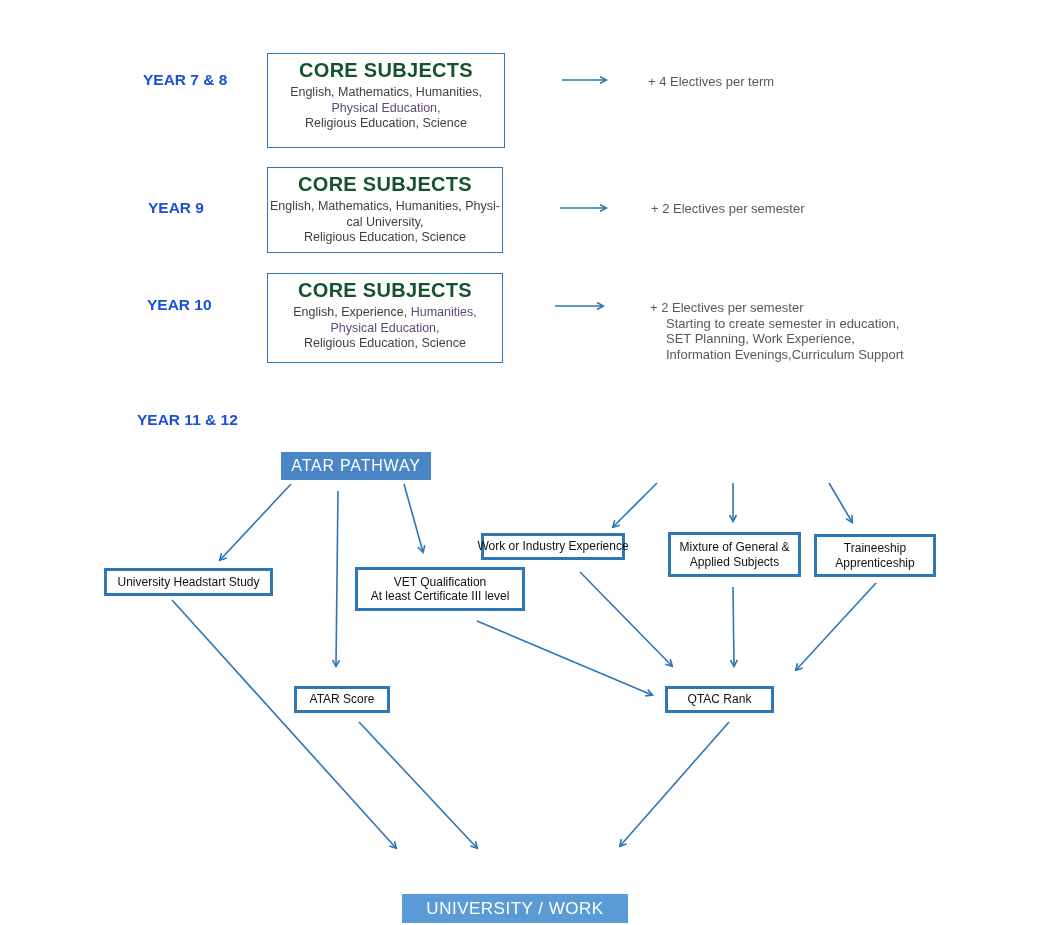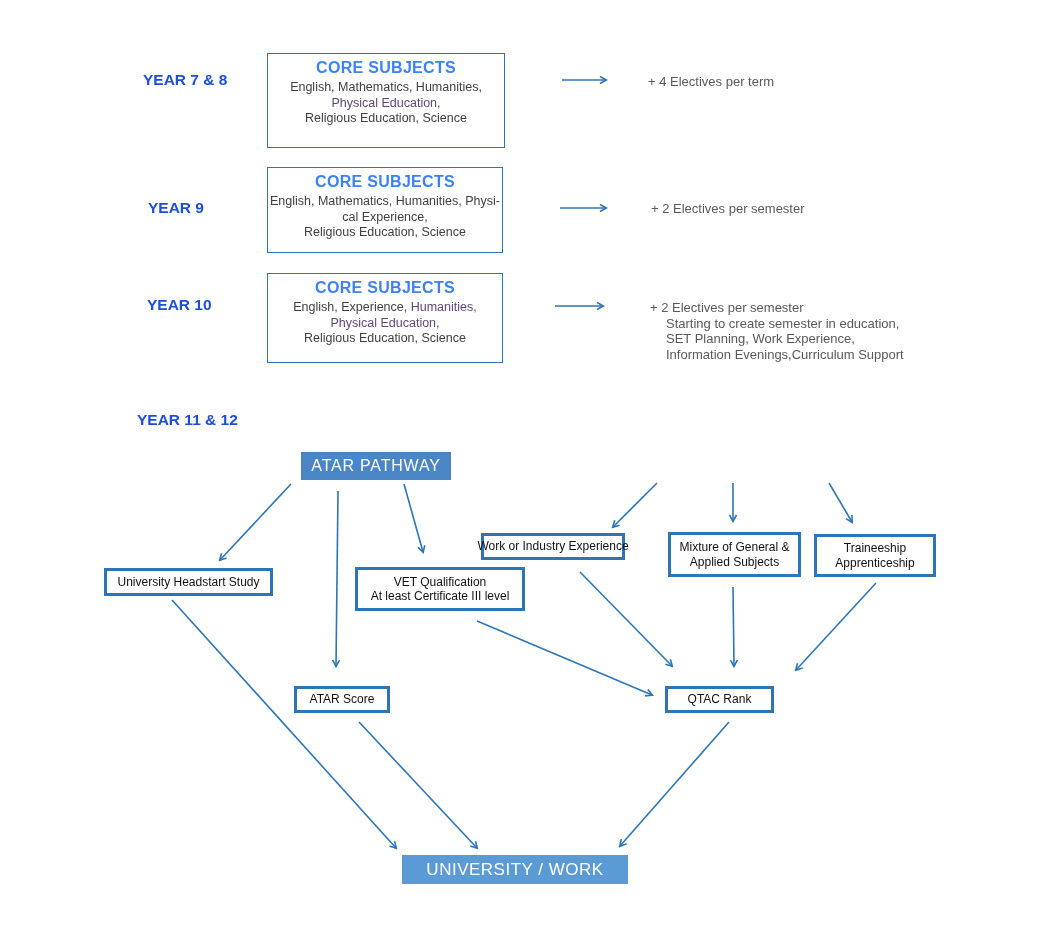--- a/index.html
+++ b/index.html
@@ -9,37 +9,37 @@
   }
   .abs{position:absolute;}
   .year-label{
     color:#1d4ed8;font-weight:bold;font-size:15.5px;white-space:nowrap;
   }
   .core-box{
     position:absolute;border:1px solid #2e75b6;background:#fff;
     text-align:center;box-sizing:border-box;padding-top:5px;
   }
   .core-title{
-    font-size:16px;font-weight:bold;color:#3b82f6;letter-spacing:0.3px;
+    font-size:20px;font-weight:bold;color:#14532d;letter-spacing:0.3px;
     margin-bottom:3px;white-space:nowrap;
   }
   .core-line{
     font-size:12.5px;color:#404040;line-height:15.5px;white-space:nowrap;
   }
   .purple{color:#5f497a;}
   .electives{
     position:absolute;font-size:13px;color:#595959;line-height:15.5px;white-space:nowrap;
   }
   .elect-sub{margin-left:16px;}
   .banner{
     position:absolute;color:#ffffff;text-align:center;box-sizing:border-box;
     display:flex;align-items:center;justify-content:center;white-space:nowrap;
   }
   .banner-mid{background:#4a86c6;font-size:16px;letter-spacing:0.8px;}
-  .banner-light{background:#5b9bd5;font-size:17px;letter-spacing:0.5px;}
+  .banner-light{background:#5b9bd5;font-size:17px;letter-spacing:0.5px;margin-top:39px;}
   .out-box{
     position:absolute;border:3px solid #2e75b6;background:#fff;color:#111;
     font-size:12px;line-height:14.5px;text-align:center;box-sizing:border-box;
     display:flex;flex-direction:column;align-items:center;justify-content:center;
     white-space:nowrap;
   }
   svg.flow{position:absolute;left:0;top:0;pointer-events:none;}
 </style>
 </head>
 <body>
@@ -54,41 +54,41 @@
   <div class="core-box" style="left:267px;top:53px;width:238px;height:95px;">
     <div class="core-title">CORE SUBJECTS</div>
     <div class="core-line"><span>English, Mathematics, Humanities,</span></div>
     <div class="core-line purple"><span>Physical Education,</span></div>
     <div class="core-line"><span>Religious Education, Science</span></div>
   </div>
 
   <div class="core-box" style="left:267px;top:167px;width:236px;height:86px;">
     <div class="core-title">CORE SUBJECTS</div>
     <div class="core-line"><span>English, Mathematics, Humanities, Physi-</span></div>
-    <div class="core-line"><span>cal Experience,</span></div>
+    <div class="core-line"><span>cal University,</span></div>
     <div class="core-line"><span>Religious Education, Science</span></div>
   </div>
 
   <div class="core-box" style="left:267px;top:273px;width:236px;height:90px;">
     <div class="core-title">CORE SUBJECTS</div>
     <div class="core-line"><span>English, Experience, </span><span class="purple">Humanities,</span></div>
     <div class="core-line purple"><span>Physical Education,</span></div>
     <div class="core-line"><span>Religious Education, Science</span></div>
   </div>
 
   <div class="electives" style="left:648px;top:74px;">+ 4 Electives per term</div>
   <div class="electives" style="left:651px;top:201px;">+ 2 Electives per semester</div>
   <div class="electives" style="left:650px;top:300px;">
     <div>+ 2 Electives per semester</div>
     <div class="elect-sub">Starting to create semester in education,</div>
     <div class="elect-sub">SET Planning, Work Experience,</div>
     <div class="elect-sub">Information Evenings,Curriculum Support</div>
   </div>
 
-  <div class="banner banner-mid" style="left:281px;top:452px;width:150px;height:28px;margin-left:20px;">ATAR PATHWAY</div>
+  <div class="banner banner-mid" style="left:281px;top:452px;width:150px;height:28px;">ATAR PATHWAY</div>
 
   <div class="out-box" style="left:104px;top:568px;width:169px;height:28px;">University Headstart Study</div>
 
   <div class="out-box" style="left:355px;top:567px;width:170px;height:44px;">
     <div>VET Qualification</div>
     <div>At least Certificate III level</div>
   </div>
 
   <div class="out-box" style="left:481px;top:533px;width:144px;height:27px;">Work or Industry Experience</div>
 

